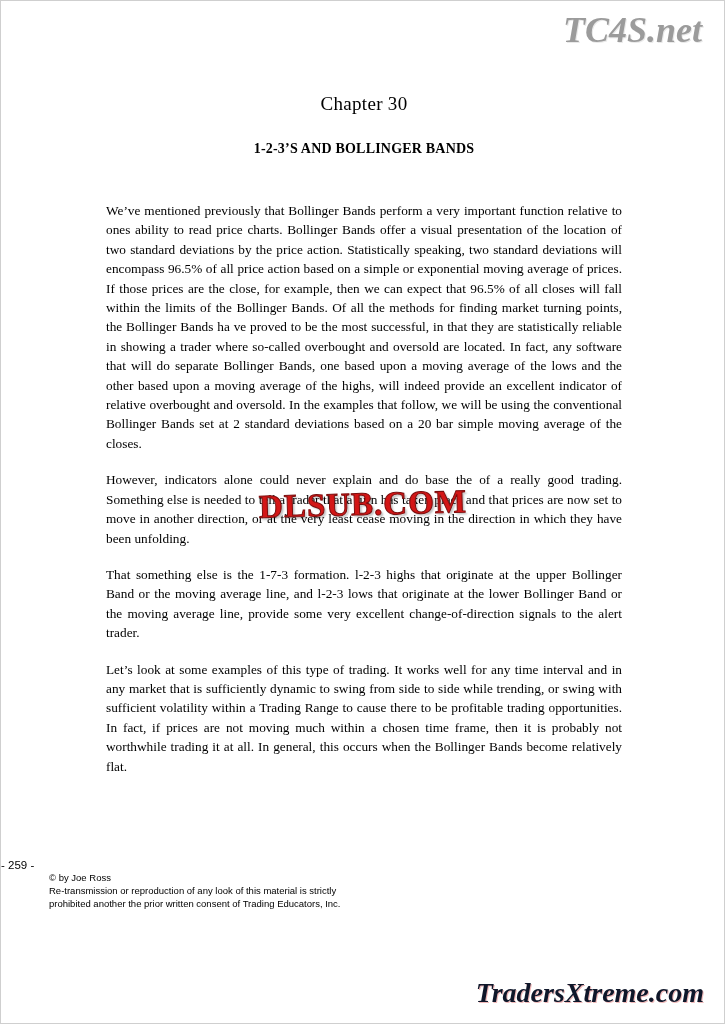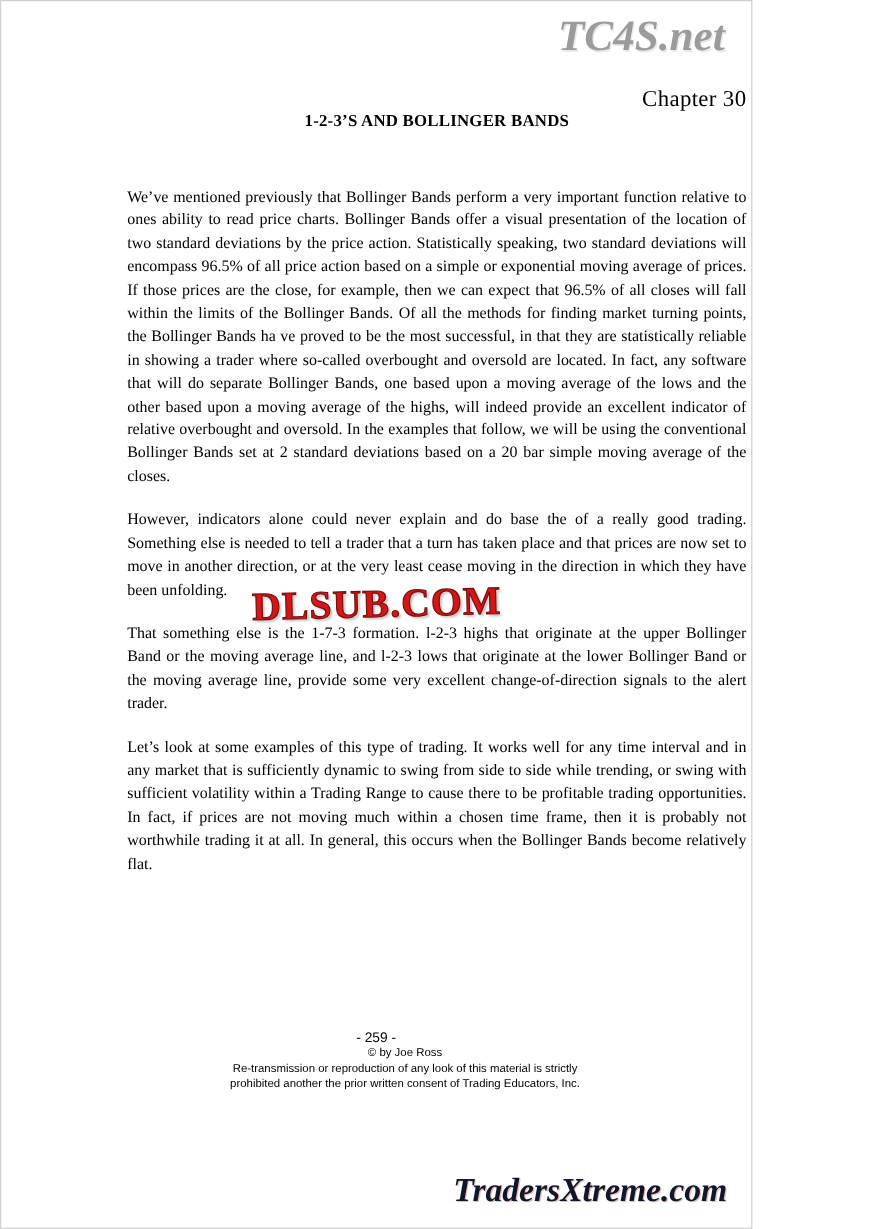--- a/index.html
+++ b/index.html
@@ -9,21 +9,21 @@
   body {
     width: 725px;
     height: 1024px;
     background: #ffffff;
     font-family: "Liberation Serif", serif;
     color: #000000;
     overflow: hidden;
   }
   .page {
     position: relative;
-    width: 627px;
+    width: 725px;
     height: 1024px;
     box-sizing: border-box;
     border: 1px solid #cfcfcf;
     background: #ffffff;
     overflow: hidden;
   }
   .wm-top {
     position: absolute;
     top: 8px;
     right: 22px;
@@ -60,27 +60,28 @@
     white-space: nowrap;
     letter-spacing: 1px;
   }
   .content {
     position: absolute;
     left: 105px;
     top: 0;
     width: 516px;
   }
   .chapter-title {
-    margin-top: 71px;
-    text-align: right;
+    margin-top: 92px;
+    text-align: center;
     font-size: 19px;
     font-family: "Liberation Serif", serif;
     letter-spacing: 0.3px;
   }
   .section-title {
+    margin-top: 26px;
     text-align: center;
     font-size: 14px;
     font-weight: bold;
     font-family: "Liberation Serif", serif;
     letter-spacing: 0.2px;
   }
   .body-text {
     margin-top: 44px;
     font-size: 13.3px;
     line-height: 19.4px;
@@ -89,21 +90,20 @@
     font-family: "Liberation Serif", serif;
   }
   .body-text + .body-text {
     margin-top: 17px;
   }
   .footer {
     position: absolute;
     left: 0;
     right: 0;
     top: 858px;
-    text-align: center;
     font-family: "Liberation Sans", sans-serif;
   }
   .page-number {
     font-size: 11.5px;
     font-family: "Liberation Sans", sans-serif;
     color: #000;
   }
   .copyright-line {
     font-size: 9.5px;
     line-height: 13px;

